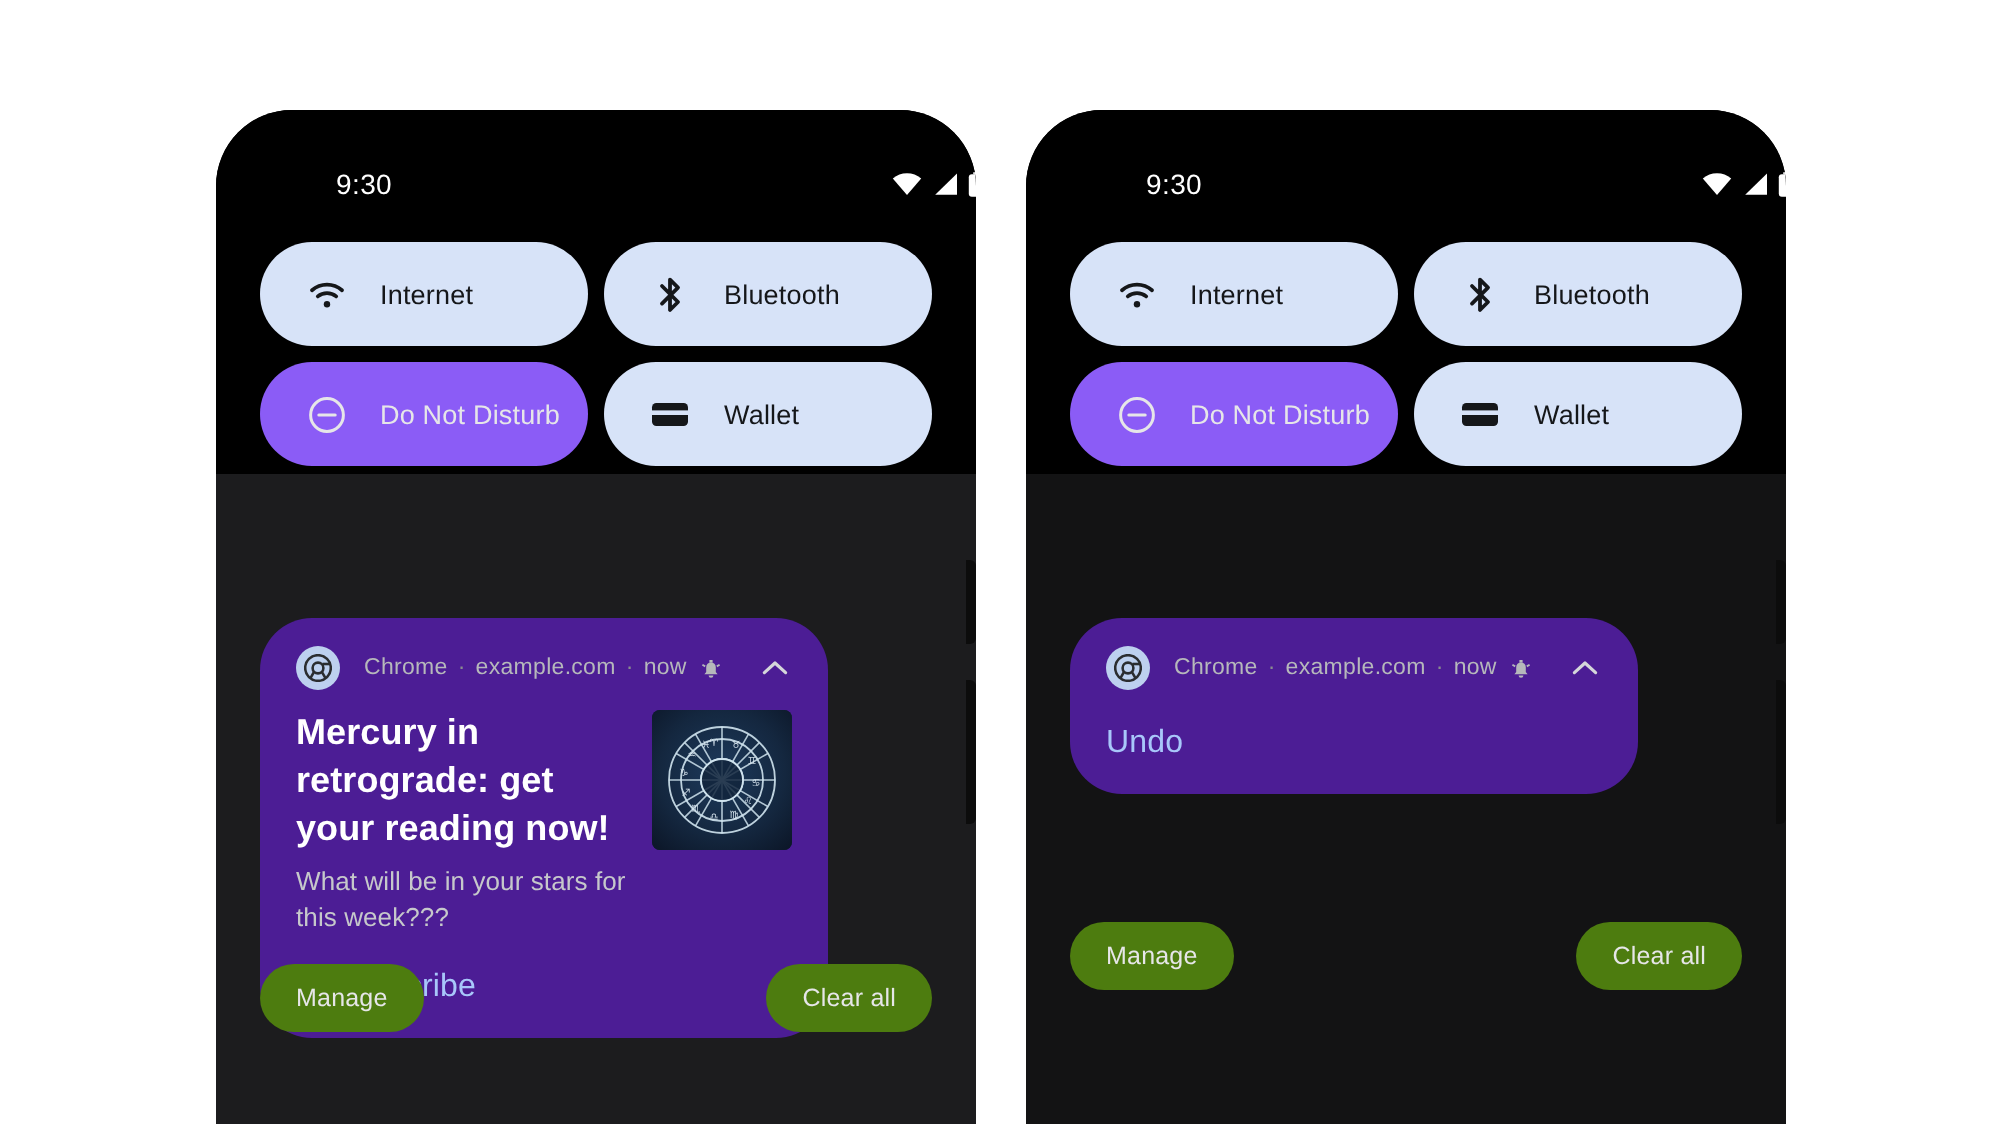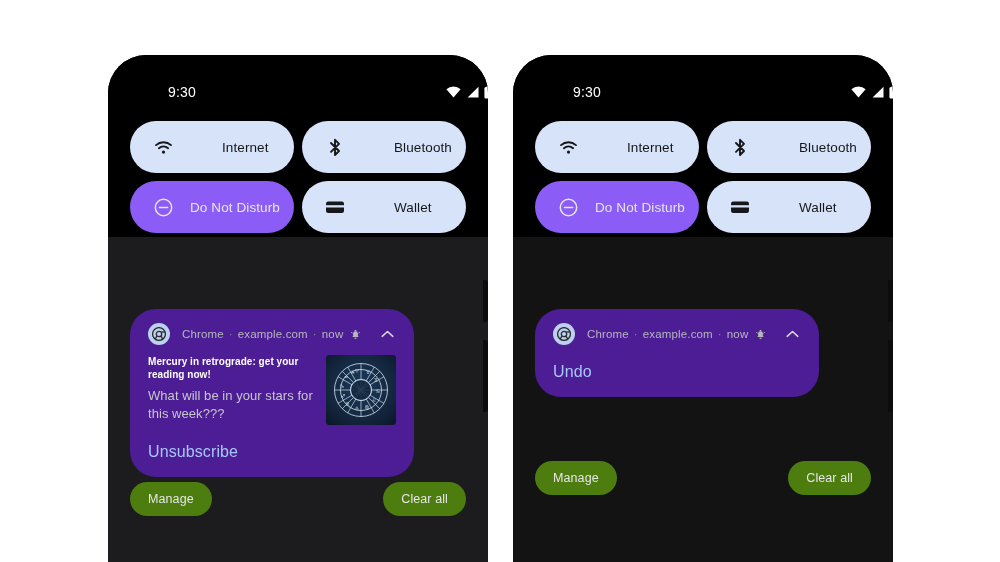--- a/index.html
+++ b/index.html
@@ -93,21 +93,21 @@
   .tile {
     height: 52px;
     border-radius: 26px;
     display: flex;
     align-items: center;
     padding-left: 22px;
     box-sizing: border-box;
     cursor: pointer;
     user-select: none;
   }
-  .tile.on  { background: #d7e3f8; color: #15171a; gap: 32px; }
+  .tile.on  { background: #d7e3f8; color: #15171a; }
   .tile.off { background: #8b5cf6; color: #e6e6e8; }
   .tile .tile-icon {
     width: 22px;
     height: 22px;
     display: flex;
     align-items: center;
     justify-content: center;
     flex: 0 0 auto;
   }
   .tile .tile-icon svg { display: block; }
@@ -179,21 +179,21 @@
     cursor: pointer;
   }
 
   .notif-body {
     display: flex;
     margin-top: 10px;
   }
   .notif-text { flex: 1 1 auto; min-width: 0; padding-right: 8px; }
   .notif-title {
     color: #ffffff;
-    font-size: 10px;
+    font-size: 18px;
     font-weight: bold;
     line-height: 1.32;
     letter-spacing: 0.05px;
   }
   .notif-sub {
     color: #c6c8cb;
     font-size: 13px;
     line-height: 1.34;
     margin-top: 6px;
     letter-spacing: 0.05px;

